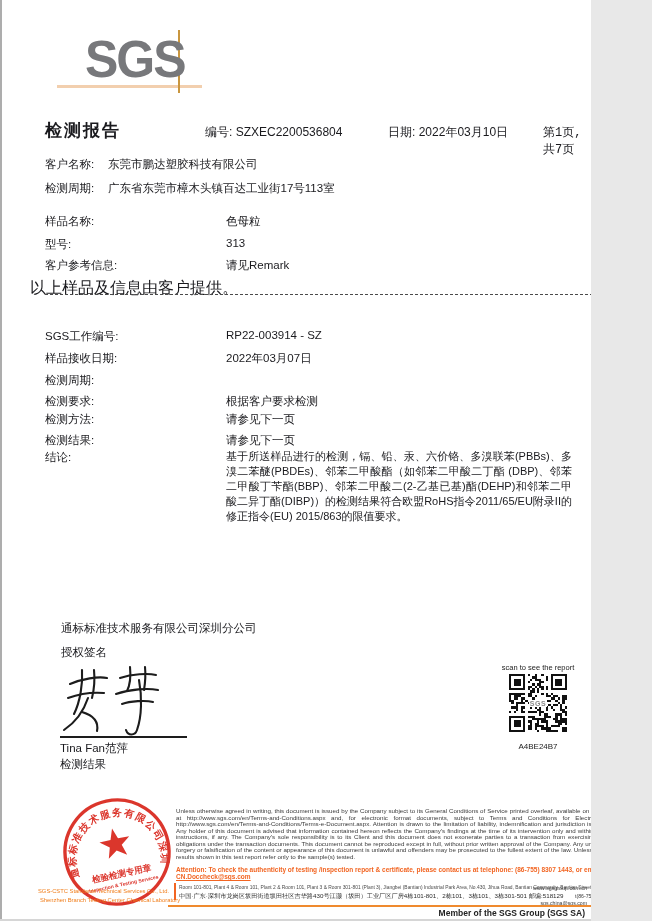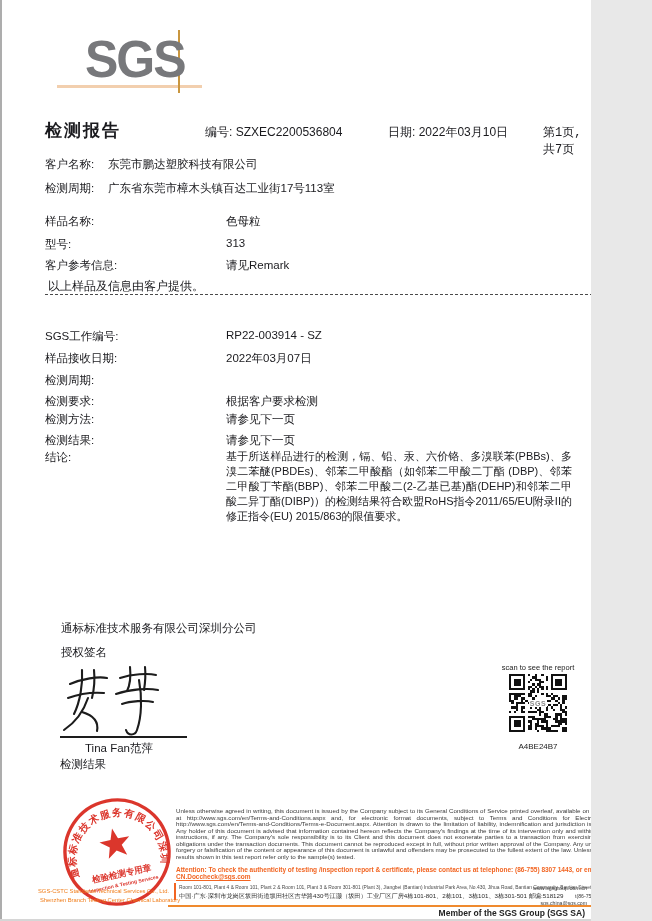--- a/index.html
+++ b/index.html
@@ -17,33 +17,33 @@
   
   .report-title{position:absolute;left:45px;top:119px;font-size:17px;font-weight:bold;letter-spacing:2px;}
   .hdr{position:absolute;top:124px;font-size:12px;}
   .hdr-no{left:205px;}
   .hdr-date{left:388px;text-align:right;}
   .hdr-page{left:543px;font-family:Liberation Mono, monospace;}
 
   .lbl{position:absolute;left:45px;font-size:11.5px;}
   .v1{position:absolute;left:108px;font-size:11.5px;}
   .v2{position:absolute;left:226px;font-size:11.5px;}
-  .note{position:absolute;left:48px;font-size:12px;}
+  .note{position:absolute;left:30px;font-size:16px;}
 
   .dash{position:absolute;left:45px;top:294px;width:605px;height:1px;
         background:repeating-linear-gradient(90deg,#4a4a4a 0 3px,transparent 3px 5px);}
 
   .conclusion{position:absolute;left:226px;top:449px;width:346px;font-size:11px;line-height:15px;text-align:justify;}
 
   
   .sig-company{position:absolute;left:61px;top:621px;font-size:11.5px;}
   .sig-label{position:absolute;left:61px;top:645px;font-size:11.5px;text-align:center;}
   .sig-svg{position:absolute;left:52px;top:658px;}
   .sig-line{position:absolute;left:60px;top:736px;width:127px;height:1.6px;background:#1d1d1d;}
-  .sig-name{position:absolute;left:60px;top:741px;font-size:11.5px;margin-left:25px;}
+  .sig-name{position:absolute;left:60px;top:741px;font-size:11.5px;}
   .sig-title{position:absolute;left:60px;top:757px;font-size:11.5px;}
 
   
   .qr-hint{position:absolute;left:473px;top:663px;width:130px;text-align:center;font-size:7.5px;color:#222;}
   .qr-box{position:absolute;left:509px;top:674px;width:58px;height:58px;}
   .qr-center{position:absolute;left:0;top:0;width:58px;height:58px;display:flex;align-items:center;justify-content:center;pointer-events:none;}
   .qr-center span{background:#fff;padding:0 1px;font-size:7px;font-weight:bold;color:#8a8a8a;letter-spacing:.5px;}
   .qr-id{position:absolute;left:473px;top:742px;width:130px;text-align:center;font-size:8px;color:#222;}
 
   

